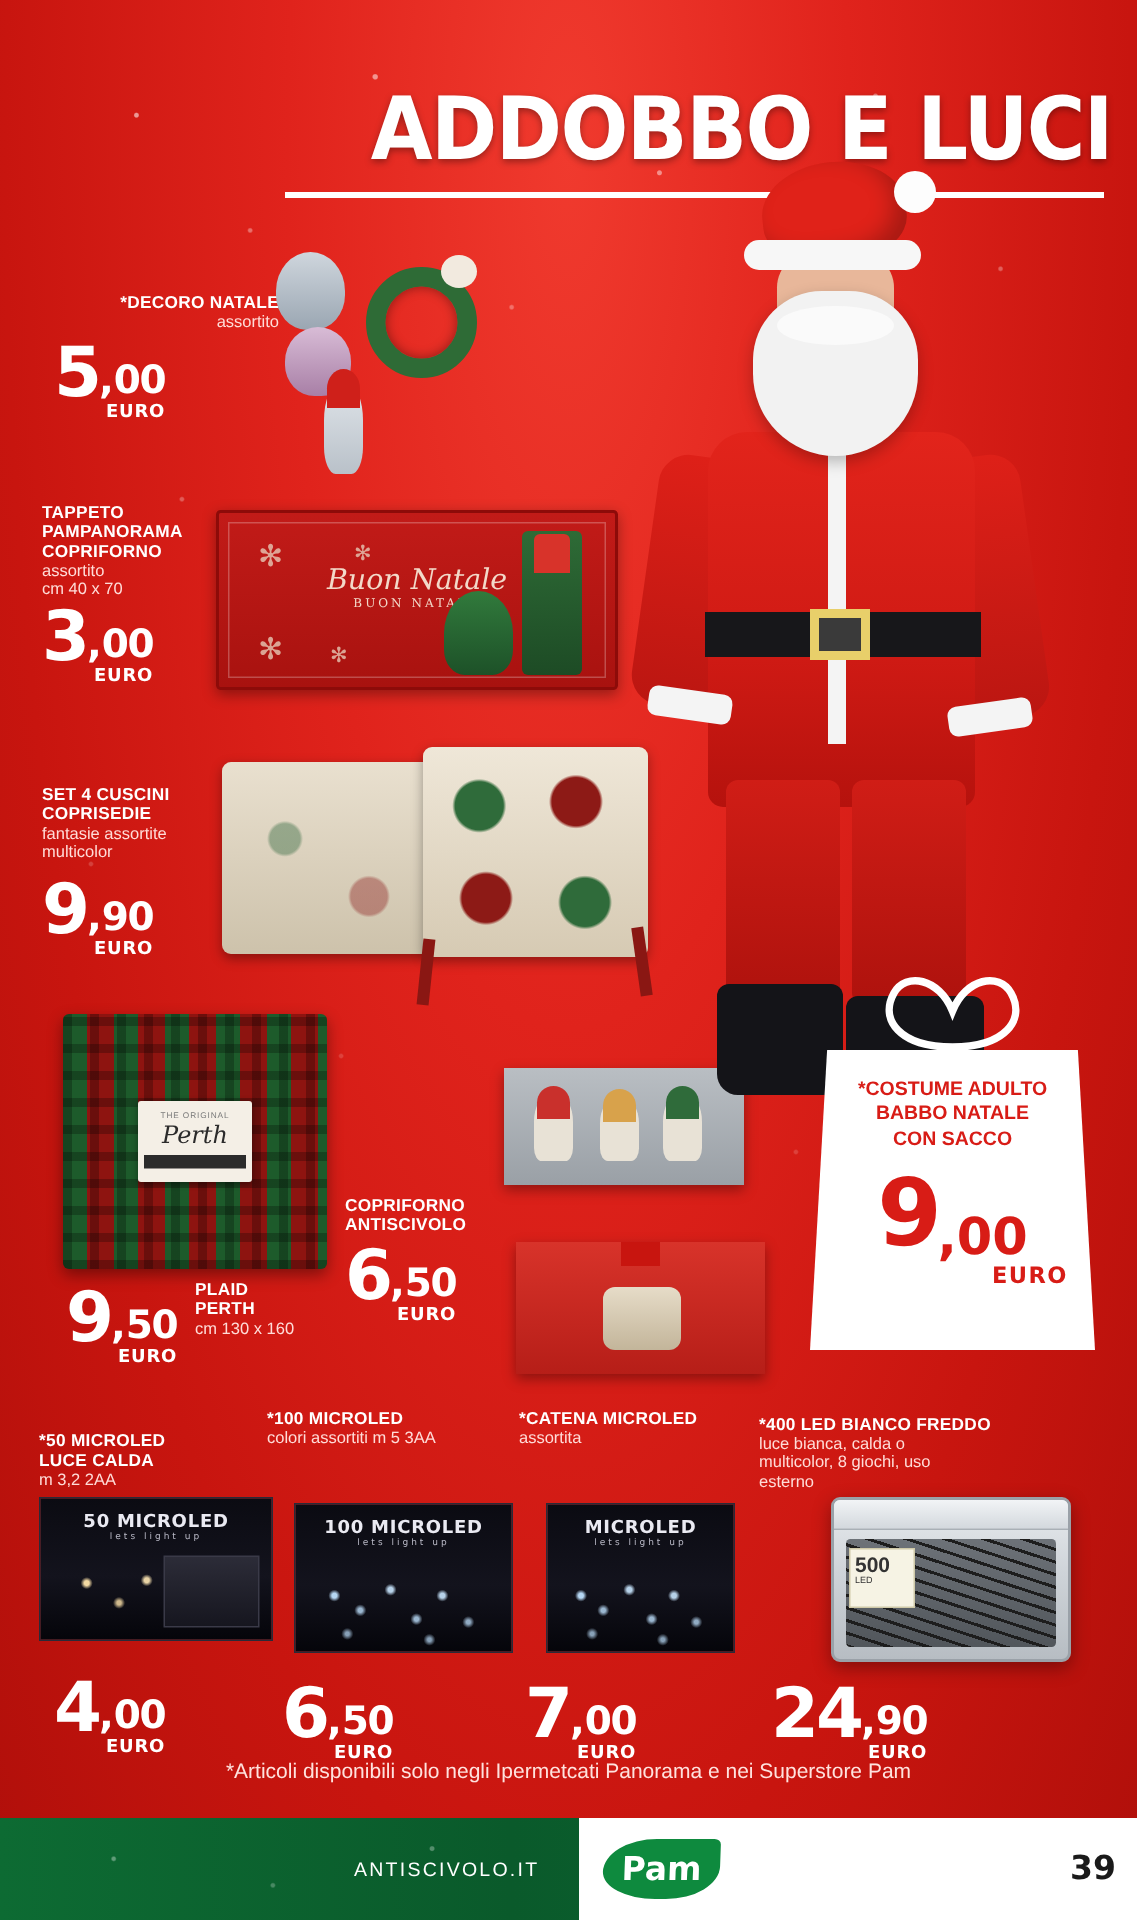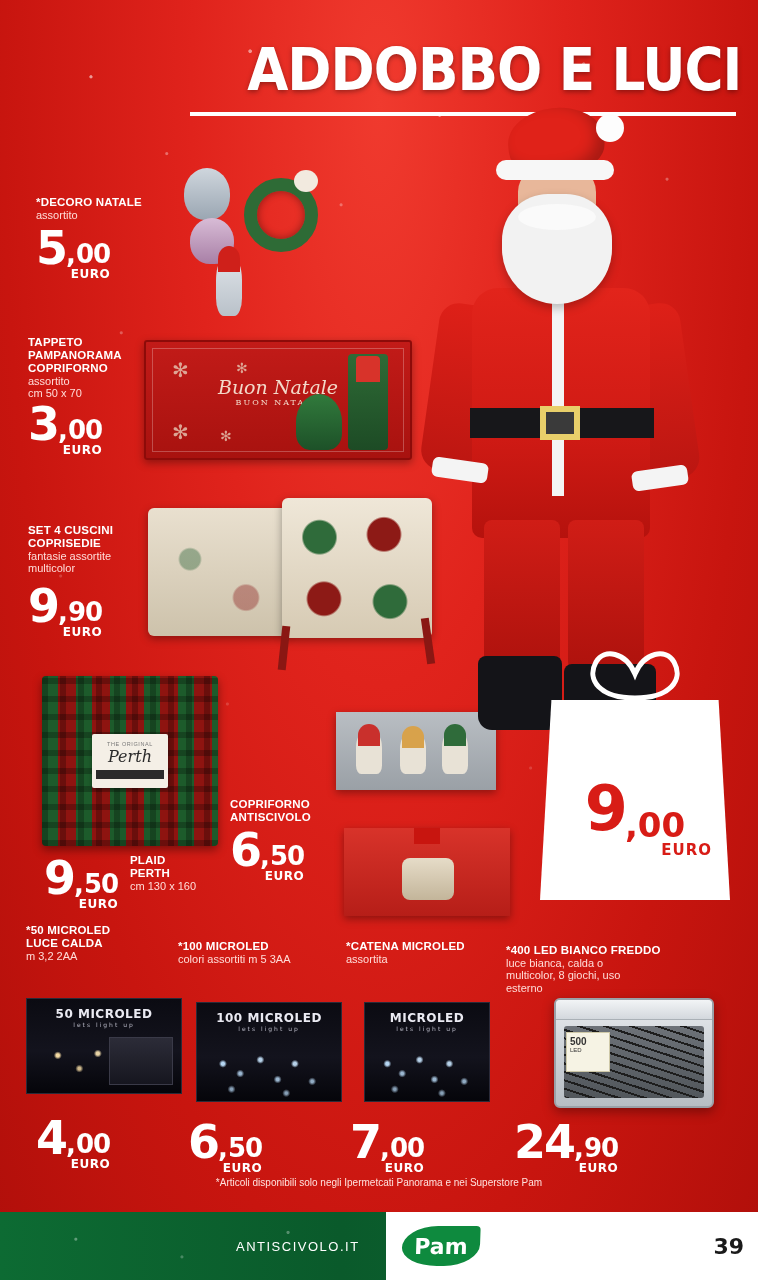--- a/index.html
+++ b/index.html
@@ -30,21 +30,21 @@
       radial-gradient(circle at 62% 35%, rgba(255,255,255,.22) 0 1px, transparent 2px),
       radial-gradient(circle at 85% 40%, rgba(255,255,255,.2) 0 1px, transparent 2px),
       radial-gradient(circle at 8% 45%, rgba(255,255,255,.18) 0 1px, transparent 2px),
       radial-gradient(circle at 30% 55%, rgba(255,255,255,.16) 0 1px, transparent 2px),
       radial-gradient(circle at 70% 60%, rgba(255,255,255,.16) 0 1px, transparent 2px),
       radial-gradient(circle at 50% 70%, rgba(255,255,255,.14) 0 1px, transparent 2px);
   }
 
   
   .header {
-    position: absolute; top: 0; left: 0; right: 0; height: 120px;
+    position: absolute; top: 16px; left: 0; right: 0; height: 120px;
   }
   .header-title {
     position: absolute; right: 22px; top: 36px;
     font-family: "DejaVu Sans", sans-serif;
     font-weight: bold;
     font-size: 58px;
     letter-spacing: -1px;
     color: #ffffff;
     text-shadow: 0 2px 5px rgba(0,0,0,.35);
     font-stretch: condensed;
@@ -310,26 +310,26 @@
     background:
       repeating-linear-gradient(18deg, #1d1d1d 0 2px, rgba(0,0,0,0) 2px 8px),
       linear-gradient(180deg,#6d7278,#51565b);
     border-radius:3px;
   }
   .crate .tag {
     position:absolute; left:10px; top:32px; width:44px; height:40px;
     background:#f6f3e4; border:1px solid #cfc9a8;
     font-size:6px; color:#333; padding:3px; line-height:1.1;
   }
-  .crate .tag b { font-size:10px; display:block; }
+  .crate .tag b { font-size:14px; display:block; }
 
   
   .footnote {
     position:absolute; left:0; right:0; bottom:92px;
-    text-align:center; color:#ffe2de; font-size:10px;
+    text-align:center; color:#ffe2de; font-size:14px;
   }
 
   
   .footer {
     position:absolute; left:0; right:0; bottom:0; height:68px;
     background: linear-gradient(90deg,#0d6b33 0%, #0a5a2b 45%, #0d6b33 100%);
     display:flex; align-items:center;
   }
   .footer::before {
     content:""; position:absolute; inset:0;
@@ -367,21 +367,21 @@
 </head>
 <body>
 
 <div class="sparkles"></div>
 
 <div class="header">
   <div class="header-title">ADDOBBO E LUCI</div>
   <div class="header-rule"></div>
 </div>
 
-<div class="lbl" style="left:36px; top:196px; width:150px;">
+<div class="lbl" style="left:36px; top:196px; width:150px;text-align:right;">
   <div class="t1">*DECORO NATALE</div>
   <div class="t2">assortito</div>
 </div>
 <div class="price" style="left:36px; top:228px;">
   <div class="row">
     <span class="big">5</span>
     <span class="comma">,</span>
     <span class="cents">00</span>
   </div>
   <div class="eur">EURO</div>
@@ -394,21 +394,21 @@
   <div style="position:absolute; left:36px; top:86px; width:22px; height:26px; background:#cf201a; border-radius:50% 50% 0 0;"></div>
   <div class="wreath" style="left:62px; top:18px; width:74px; height:74px;"></div>
   <div style="position:absolute; left:112px; top:10px; width:24px; height:22px; background:#f2eadf; border-radius:50%;"></div>
 </div>
 
 <div class="lbl" style="left:28px; top:336px; width:120px;">
   <div class="t1">TAPPETO</div>
   <div class="t1">PAMPANORAMA</div>
   <div class="t1">COPRIFORNO</div>
   <div class="t2">assortito</div>
-  <div class="t2">cm 50 x 70</div>
+  <div class="t2">cm 40 x 70</div>
 </div>
 <div class="price" style="left:28px; top:404px;">
   <div class="row">
     <span class="big">3</span>
     <span class="comma">,</span>
     <span class="cents">00</span>
   </div>
   <div class="eur">EURO</div>
 </div>
 
@@ -525,31 +525,36 @@
   <div class="hat"></div>
   <div class="hat-brim"></div>
   <div class="hat-pom"></div>
 </div>
 
 <div style="position:absolute; left:540px; top:660px; width:190px; height:250px;">
   <svg class="ribbon" viewBox="0 0 110 56">
     <path d="M55 54 C20 54, 6 36, 16 18 C24 4, 46 8, 55 30 C64 8, 86 4, 94 18 C104 36, 90 54, 55 54 Z" fill="none" stroke="#ffffff" stroke-width="5"></path>
   </svg>
   <div class="burst-body"></div>
+  <div class="burst-txt">
+    <div>*COSTUME ADULTO</div>
+    <div>BABBO NATALE</div>
+    <div>CON SACCO</div>
+  </div>
   <div class="burst-price">
     <div style="display:flex; align-items:flex-end; justify-content:center;">
       <span class="big">9</span>
       <span class="comma">,</span>
       <span class="cents">00</span>
     </div>
     <div class="eur">EURO</div>
   </div>
 </div>
 
-<div class="lbl" style="left:26px; top:924px; width:150px;">
+<div class="lbl" style="left:26px; top:955px; width:150px;">
   <div class="t1">*50 MICROLED</div>
   <div class="t1">LUCE CALDA</div>
   <div class="t2">m 3,2 2AA</div>
 </div>
 <div class="lbl" style="left:178px; top:940px; width:160px;">
   <div class="t1">*100 MICROLED</div>
   <div class="t2">colori assortiti m 5 3AA</div>
 </div>
 <div class="lbl" style="left:346px; top:940px; width:160px;">
   <div class="t1">*CATENA MICROLED</div>

